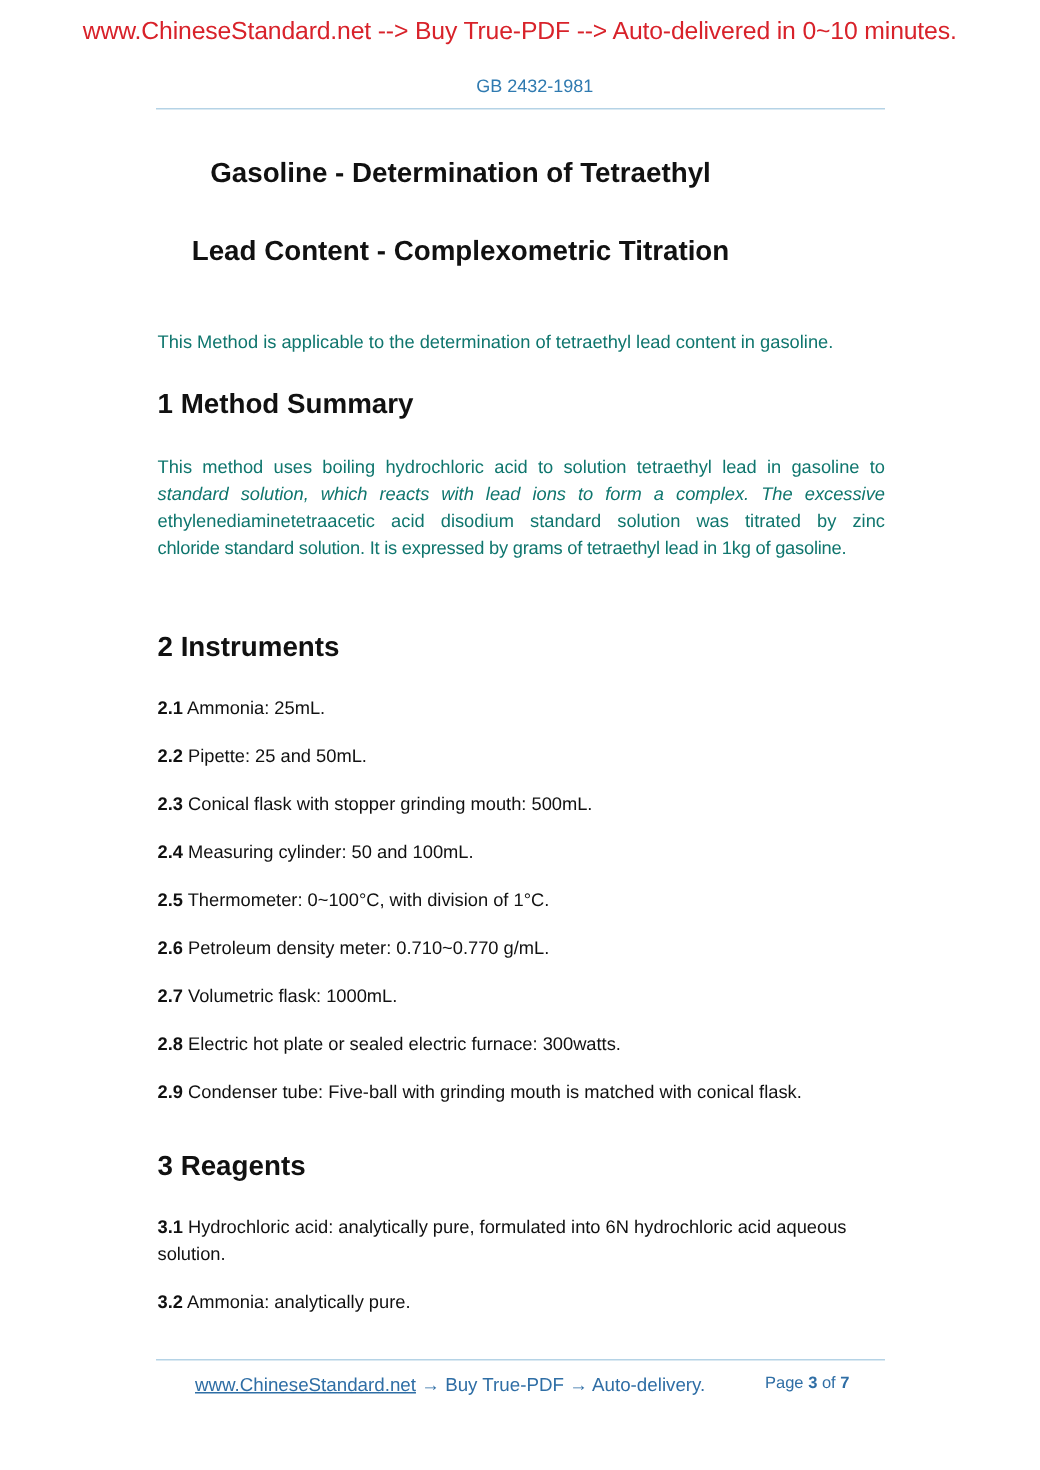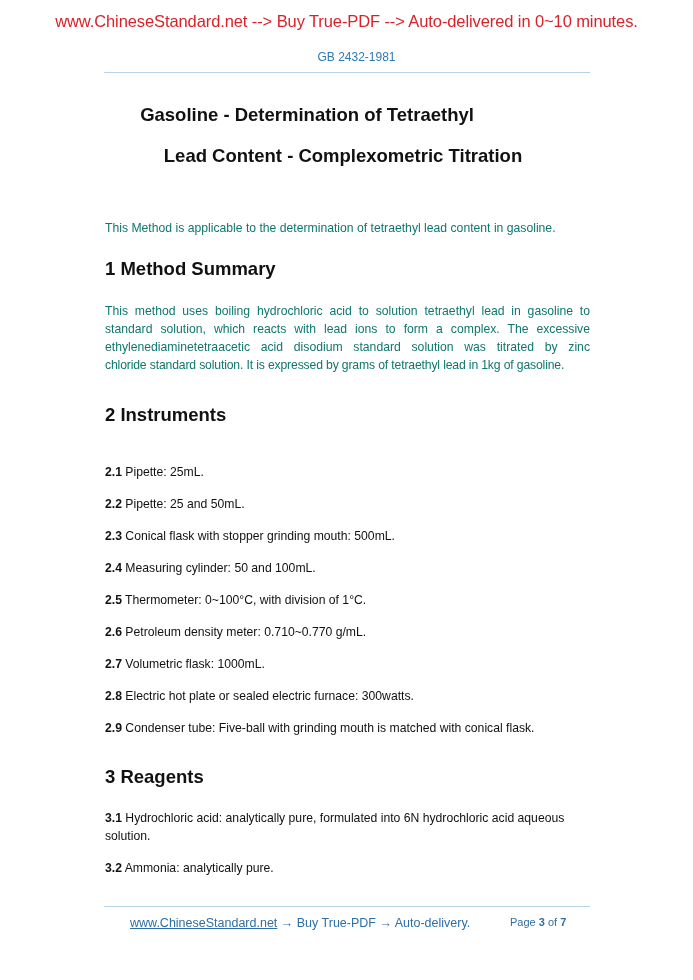--- a/index.html
+++ b/index.html
@@ -6,21 +6,21 @@
   body { width: 693px; height: 980px; position: relative; overflow: hidden;
          font-family: "Liberation Sans", sans-serif; color: #111; }
   .banner { position: absolute; top: 12px; left: 0; width: 693px; text-align: center;
             font-size: 16.5px; color: #d8222a; letter-spacing: -0.1px; }
   .std-code { position: absolute; top: 50px; left: 0; width: 693px; text-align: center;
               font-size: 12px; color: #2f7ab0; margin-left: 10px; }
   .hr-top { position: absolute; top: 72px; left: 104px; width: 486px; height: 1px; background: #b5d3e6; }
   .title { position: absolute; left: 0; width: 614px; text-align: center; font-weight: bold;
            font-size: 18.5px; color: #111; }
   .t1 { top: 104px; }
-  .t2 { top: 145px; margin-left: 36px; }
+  .t2 { top: 156px; }
   .p { position: absolute; left: 105px; width: 485px; font-size: 12.2px; line-height: 18px; color: #0f766e; }
   .justify { text-align: justify; }
   .h { position: absolute; left: 105px; font-size: 18.5px; font-weight: bold; color: #111; }
   .item { position: absolute; left: 105px; width: 490px; font-size: 12.2px; line-height: 18px; color: #111; }
   .item b { font-weight: bold; }
   .hr-bot { position: absolute; top: 906px; left: 104px; width: 486px; height: 1px; background: #b5d3e6; }
   .footer-left { position: absolute; top: 916px; left: 105px; font-size: 12.5px; color: #2f6ea5; }
   .footer-left a { color: #2f6ea5; text-decoration: underline; margin-left: 25px; }
   .footer-right { position: absolute; top: 916px; left: 510px; font-size: 11px; color: #2f6ea5; }
   .footer-right b { font-weight: bold; }
@@ -33,27 +33,27 @@
 <div class="hr-top"></div>
 
 <div class="title t1">Gasoline - Determination of Tetraethyl</div>
 <div class="title t2">Lead Content - Complexometric Titration</div>
 
 <div class="p" style="top:219px;">This Method is applicable to the determination of tetraethyl lead content in gasoline.</div>
 
 <div class="h" style="top:258px;">1 Method Summary</div>
 <div class="p justify" style="top:302px;">
   <div style="text-align:justify;text-align-last:justify;">This method uses boiling hydrochloric acid to solution tetraethyl lead in gasoline to</div>
-  <div style="text-align:justify;text-align-last:justify;">standard solution, which reacts with lead ions to form a complex. The excessive</div>
+  <div style="text-align:justify;text-align-last:justify;font-style:italic;">standard solution, which reacts with lead ions to form a complex. The excessive</div>
   <div style="text-align:justify;text-align-last:justify;">ethylenediaminetetraacetic acid disodium standard solution was titrated by zinc</div>
   <div style="white-space:nowrap;letter-spacing:-0.15px;">chloride standard solution. It is expressed by grams of tetraethyl lead in 1kg of gasoline.</div>
 </div>
 
-<div class="h" style="top:404px;text-align:center;">2 Instruments</div>
-<div class="item" style="top:463px;"><b>2.1</b><span> Pipette: 25mL.</span></div>
+<div class="h" style="top:420px;text-align:center;">2 Instruments</div>
+<div class="item" style="top:463px;"><b>2.1</b><span> Ammonia: 25mL.</span></div>
 <div class="item" style="top:495px;"><b>2.2</b><span> Pipette: 25 and 50mL.</span></div>
 <div class="item" style="top:527px;"><b>2.3</b><span> Conical flask with stopper grinding mouth: 500mL.</span></div>
 <div class="item" style="top:559px;"><b>2.4</b><span> Measuring cylinder: 50 and 100mL.</span></div>
 <div class="item" style="top:591px;"><b>2.5</b><span> Thermometer: 0~100°C, with division of 1°C.</span></div>
 <div class="item" style="top:623px;"><b>2.6</b><span> Petroleum density meter: 0.710~0.770 g/mL.</span></div>
 <div class="item" style="top:655px;"><b>2.7</b><span> Volumetric flask: 1000mL.</span></div>
 <div class="item" style="top:687px;"><b>2.8</b><span> Electric hot plate or sealed electric furnace: 300watts.</span></div>
 <div class="item" style="top:719px;"><b>2.9</b><span> Condenser tube: Five-ball with grinding mouth is matched with conical flask.</span></div>
 
 <div class="h" style="top:766px;">3 Reagents</div>

